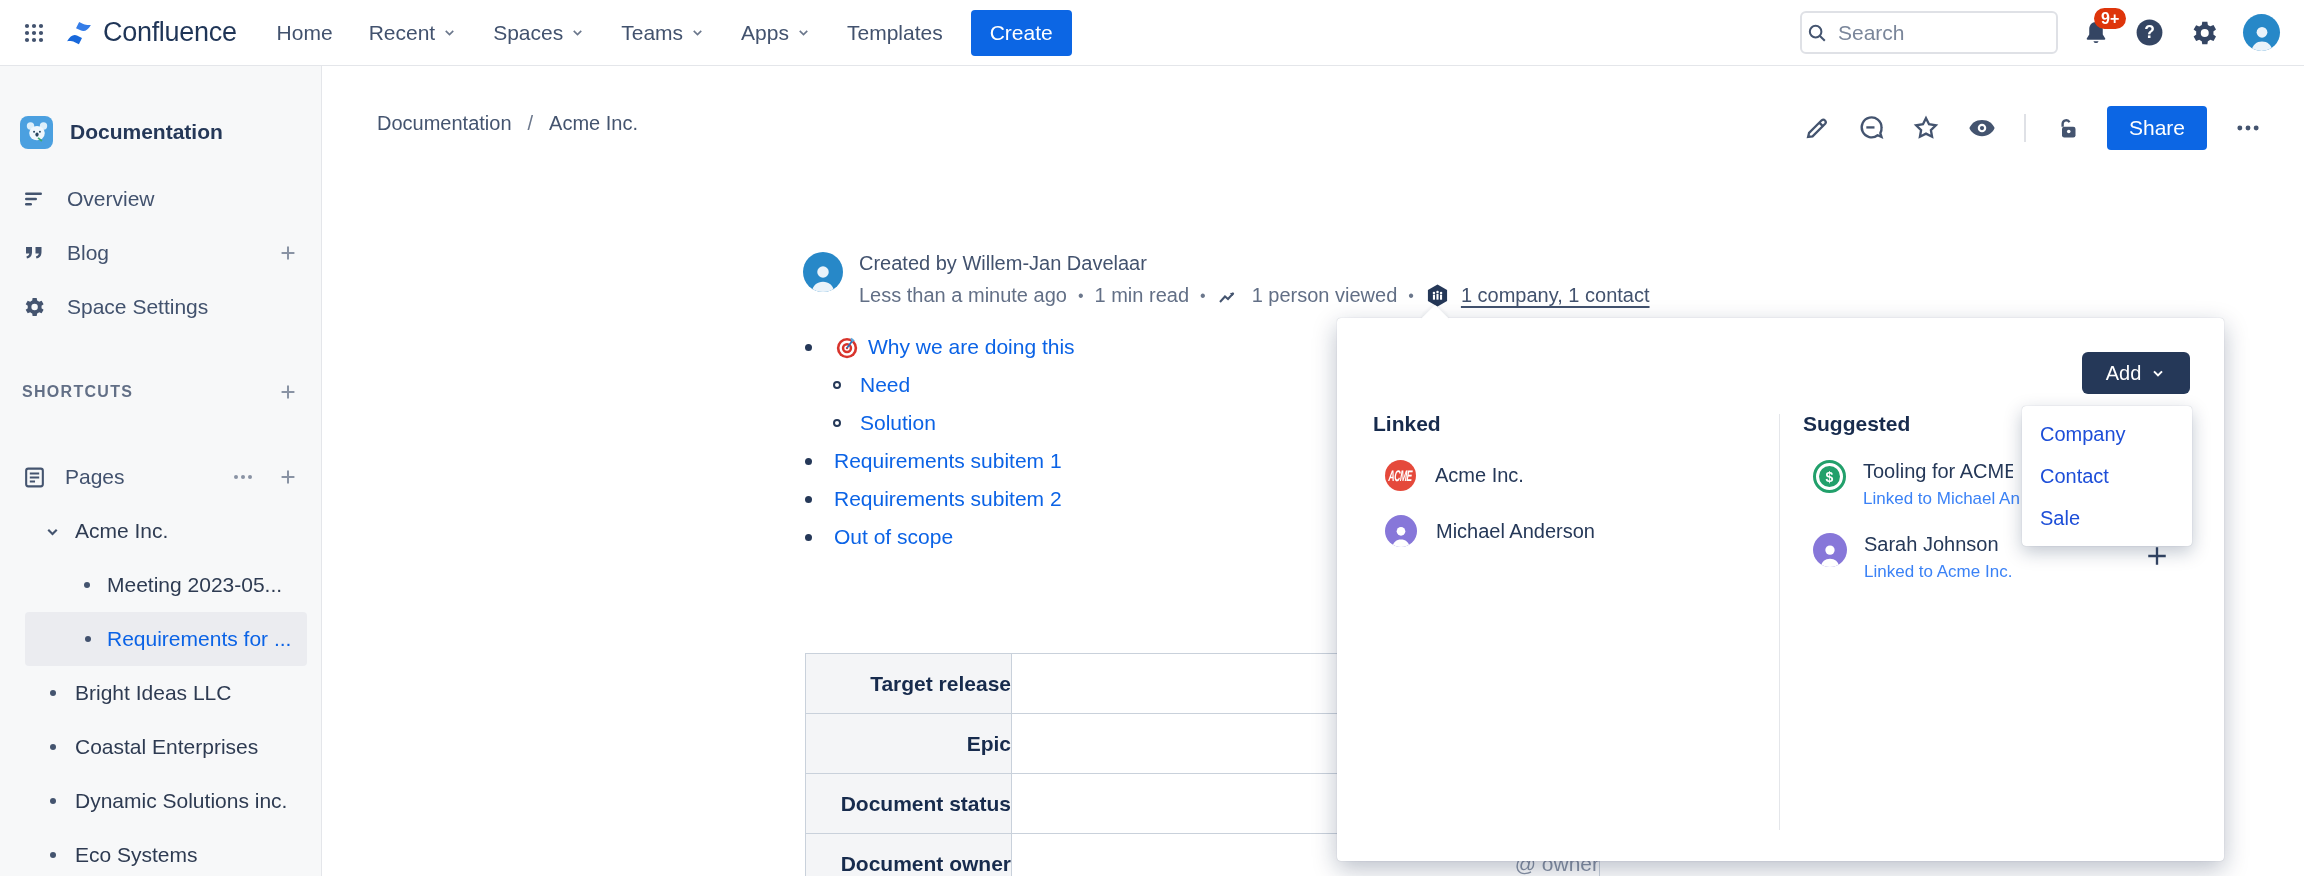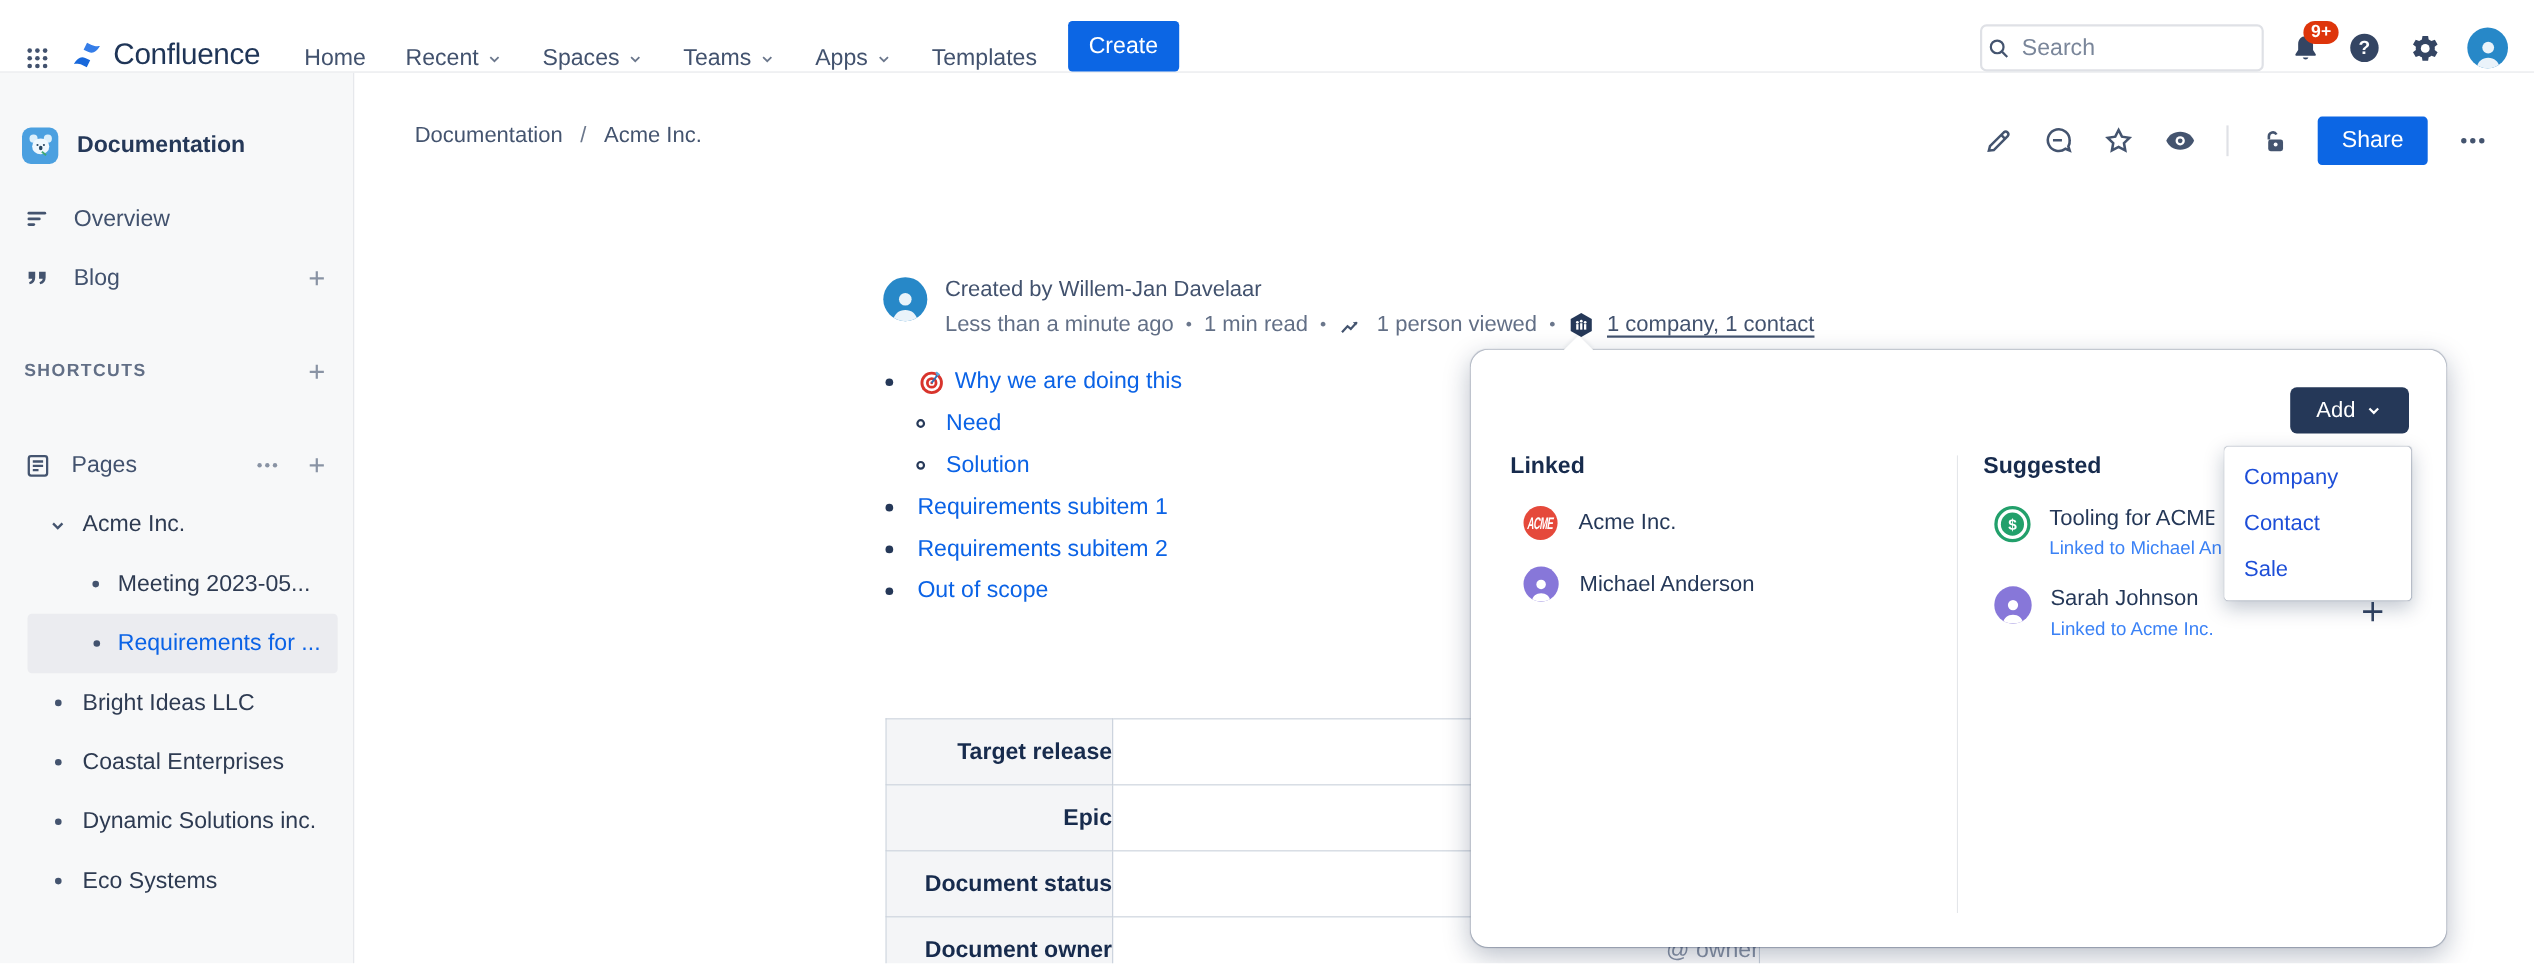--- a/index.html
+++ b/index.html
@@ -6,21 +6,21 @@
   html,body { background:#fff; }
   .canvas {
     position:relative; width:2304px; height:876px; overflow:hidden;
     font-family:"Liberation Sans", sans-serif; color:#172B4D; background:#fff;
   }
   svg { display:block; }
 
   
   .topnav {
     position:absolute; left:0; top:0; width:2304px; height:66px;
-    display:flex; align-items:flex-end; padding:0 24px 0 22px;
+    display:flex; align-items:center; padding:0 24px 0 22px;
     background:#fff; border-bottom:1px solid #E4E6EA; z-index:10;
   }
   .appgrid { color:#42526E; margin-right:18px; cursor:pointer; }
   .brand { display:flex; align-items:center; gap:9px; margin-right:40px; }
   .brand-name { font-size:27px; font-weight:500; color:#1F3557; letter-spacing:-0.3px; }
   .navitems { display:flex; align-items:center; gap:36px; }
   .navitem { display:flex; align-items:center; gap:7px; font-size:21px; font-weight:500; color:#42526E; cursor:pointer; white-space:nowrap; }
   .navitem .chev { color:#6B778C; }
   .create-btn {
     margin-left:28px; background:#0C66E4; color:#fff; border:none; border-radius:4px;
@@ -118,21 +118,21 @@
   .props-table td { padding-left:15px; font-size:21px; }
   .placeholder { color:#8A94A6; }
   .status-badge {
     display:inline-block; background:#DCFFF1; color:#216E4E; font-size:15px; font-weight:700;
     letter-spacing:0.6px; padding:4px 8px; border-radius:3px;
   }
 
   
   .popup {
     position:absolute; left:1337px; top:318px; width:887px; height:543px; background:#fff;
-    border-radius:16px; box-shadow:0 8px 24px rgba(9,30,66,0.28), 0 0 1px rgba(9,30,66,0.3); z-index:30;
+    border-radius:4px; box-shadow:0 8px 24px rgba(9,30,66,0.28), 0 0 1px rgba(9,30,66,0.3); z-index:30;
   }
   .popup-caret {
     position:absolute; left:88px; top:-9px; width:20px; height:20px; background:#fff;
     transform:rotate(45deg); border-radius:2px; box-shadow:-2px -2px 3px rgba(9,30,66,0.05);
   }
   .add-btn {
     position:absolute; top:34px; right:34px; width:108px; height:42px; background:#253858; color:#fff;
     border:none; border-radius:6px; font-family:inherit; font-size:20px; font-weight:500;
     display:flex; align-items:center; justify-content:center; gap:9px; cursor:pointer;
   }
@@ -312,20 +312,29 @@
             <path d="M4 6h6v5.2c0 3.4-1.7 5.6-5 6.3l-.6-2c1.8-.5 2.7-1.5 2.9-3H4z"></path>
             <path d="M13.5 6h6v5.2c0 3.4-1.7 5.6-5 6.3l-.6-2c1.8-.5 2.7-1.5 2.9-3h-3.3z"></path>
           </svg>
       </span>
       <span class="s-label">Blog</span>
       <span class="row-plus">
         <svg width="22" height="22" viewBox="0 0 24 24" fill="none" stroke="currentColor" stroke-width="2.2">
             <path d="M12 5v14M5 12h14"></path>
           </svg>
       </span>
+    </div>
+    <div class="side-row">
+      <span class="s-icon">
+        <svg width="24" height="24" viewBox="0 0 24 24" fill="currentColor">
+            <path d="M19.5 13.2a7.8 7.8 0 0 0 0-2.4l2.1-1.6-2-3.5-2.5 1a7.7 7.7 0 0 0-2-1.2L14.7 3h-4.1l-.4 2.5a7.7 7.7 0 0 0-2 1.2l-2.5-1-2 3.5 2.1 1.6a7.8 7.8 0 0 0 0 2.4l-2.1 1.6 2 3.5 2.5-1a7.7 7.7 0 0 0 2 1.2l.4 2.5h4.1l.4-2.5a7.7 7.7 0 0 0 2-1.2l2.5 1 2-3.5z"></path>
+            <circle cx="12.6" cy="12" r="3.2" fill="#F7F8F9"></circle>
+          </svg>
+      </span>
+      <span class="s-label">Space Settings</span>
     </div>
 
     <div class="shortcuts-row">
       <span class="shortcuts-label">SHORTCUTS</span>
       <span class="row-plus">
         <svg width="22" height="22" viewBox="0 0 24 24" fill="none" stroke="currentColor" stroke-width="2.2">
             <path d="M12 5v14M5 12h14"></path>
           </svg>
       </span>
     </div>

